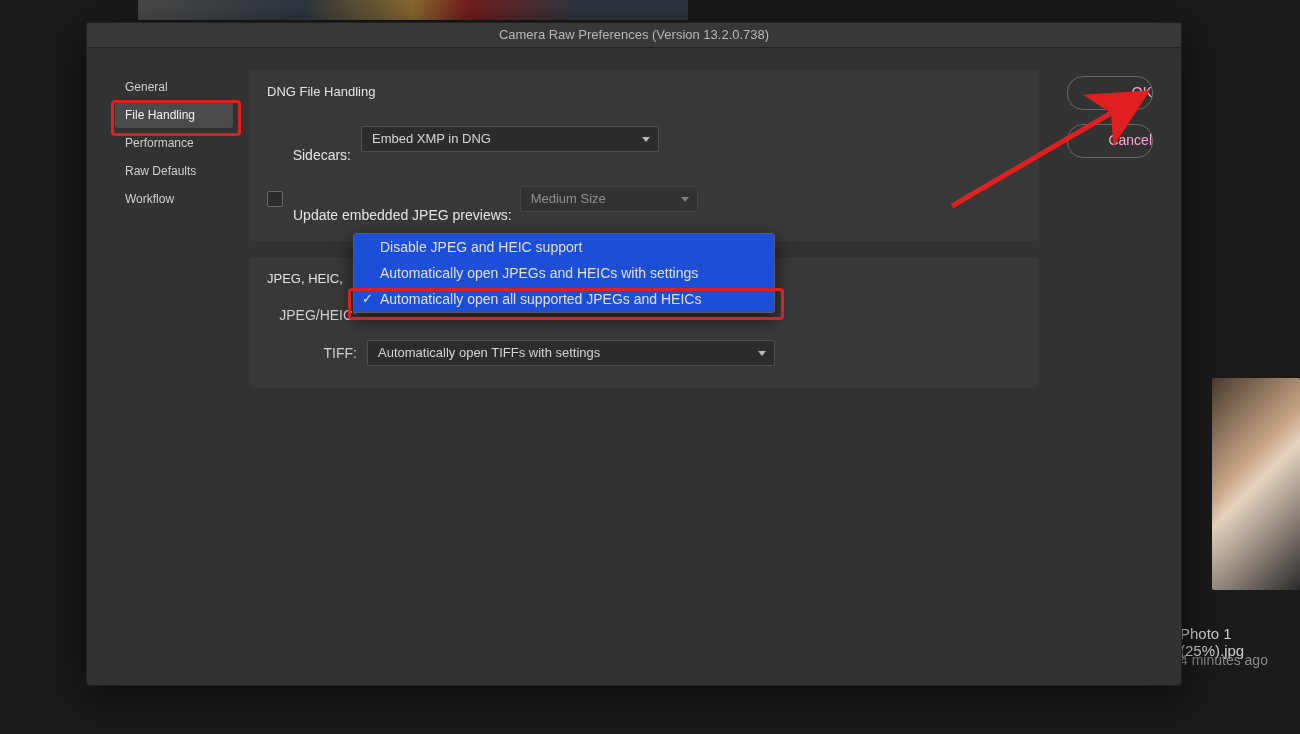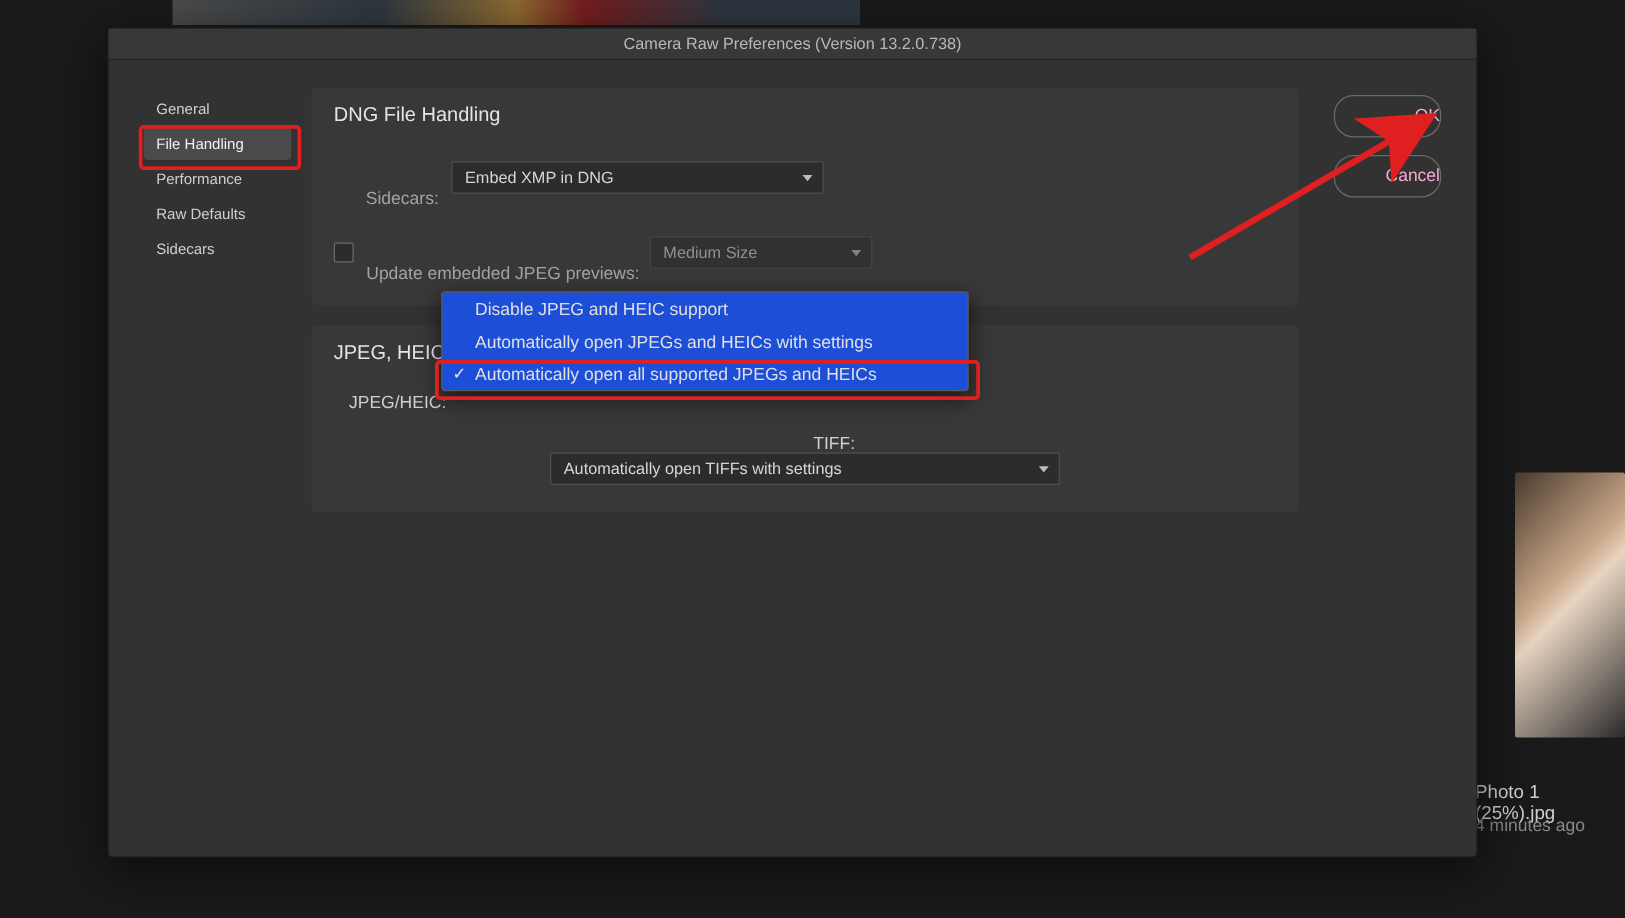--- a/index.html
+++ b/index.html
@@ -140,34 +140,34 @@
   .panel {
     background: #383838;
     border-radius: 4px;
     padding: 14px 18px 18px 18px;
     margin-bottom: 16px;
     font-size: 14px;
     color: #d0d0d0;
     position: relative;
   }
   .panel-title {
-    font-size: 16px;
+    font-size: 13px;
     color: #e4e4e4;
     margin-bottom: 16px;
   }
   .row {
     display: flex;
     align-items: center;
     margin-bottom: 12px;
   }
   .row-label {
     width: 84px;
     text-align: right;
     margin-right: 10px;
-    color: #a3a3a3;
+    color: #e5e5e5;
     flex-shrink: 0;
     margin-top: 32px;
   }
   .row-label.wide { width: auto; margin-right: 8px; }
 
   .select {
     background: #2c2c2c;
     border: 1px solid #4e4e4e;
     border-radius: 1px;
     color: #d6d6d6;
@@ -264,21 +264,21 @@
 <div class="dialog">
   <div class="titlebar">Camera Raw Preferences  (Version 13.2.0.738)</div>
 
   <div class="dialog-body">
 
     <div class="sidebar">
       <div class="sidebar-item">General</div>
       <div class="sidebar-item selected">File Handling</div>
       <div class="sidebar-item">Performance</div>
       <div class="sidebar-item">Raw Defaults</div>
-      <div class="sidebar-item">Sidecars</div>
+      <div class="sidebar-item">Workflow</div>
     </div>
     <div class="highlight-red" style="left:24px; top:52px; width:124px; height:30px;"></div>
 
     <div class="right-buttons">
       <div class="dlg-btn">OK</div>
       <div class="dlg-btn">Cancel</div>
     </div>
 
     <div class="content">
 
@@ -294,21 +294,21 @@
           <div class="select disabled" style="min-width:140px;">Medium Size</div>
         </div>
       </div>
 
       <div class="panel" style="padding-bottom:22px;">
         <div class="panel-title">JPEG, HEIC,</div>
         <div class="row">
           <span class="row2-label">JPEG/HEIC:</span>
           <div class="select" style="min-width:370px; visibility:hidden;"></div>
         </div>
-        <div class="row" style="margin-bottom:0;flex-direction:column;">
+        <div class="row" style="margin-bottom:0;">
           <span class="row2-label">TIFF:</span>
           <div class="select" style="min-width:370px;">Automatically open TIFFs with settings</div>
         </div>
       </div>
 
     </div>
 
     <div class="dropdown">
       <div class="dd-item">Disable JPEG and HEIC support</div>
       <div class="dd-item">Automatically open JPEGs and HEICs with settings</div>

